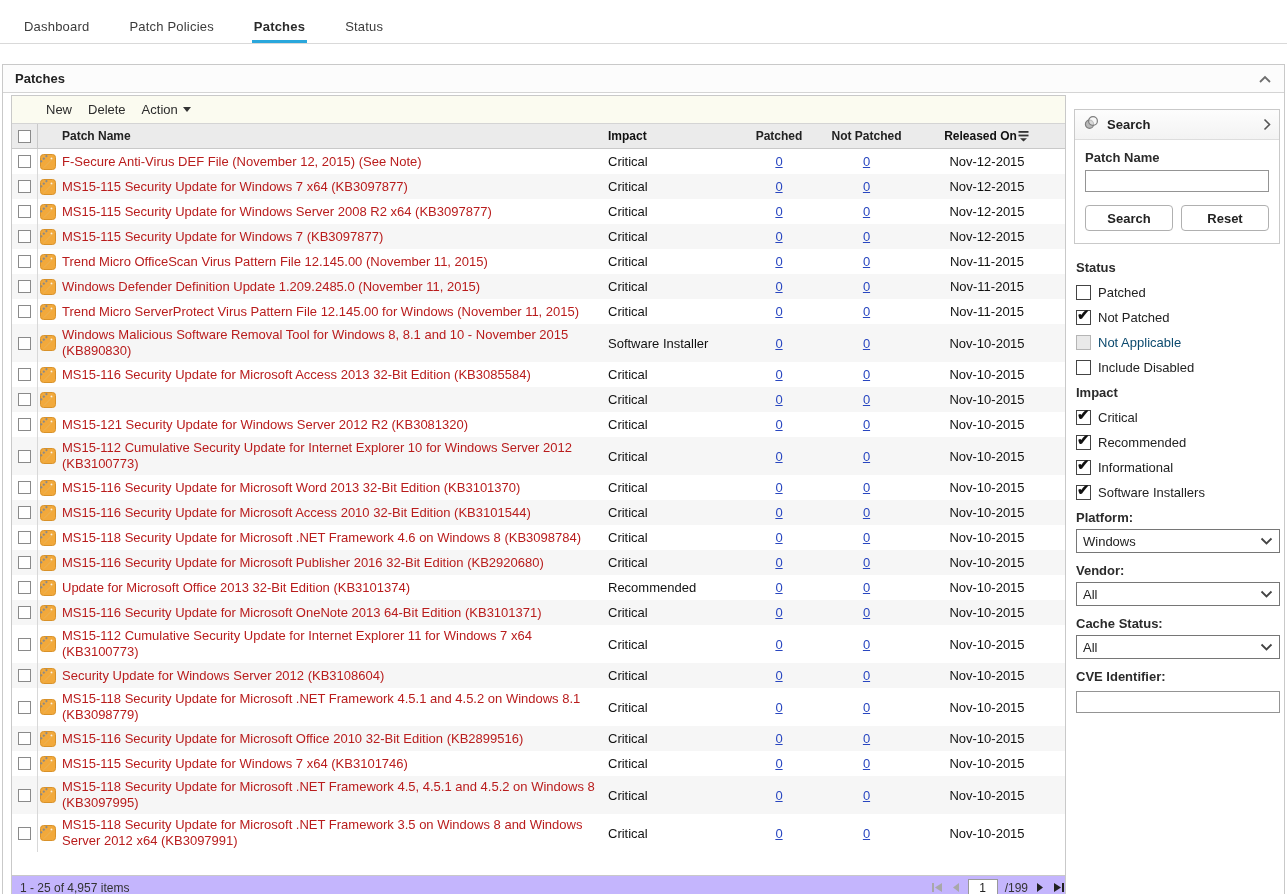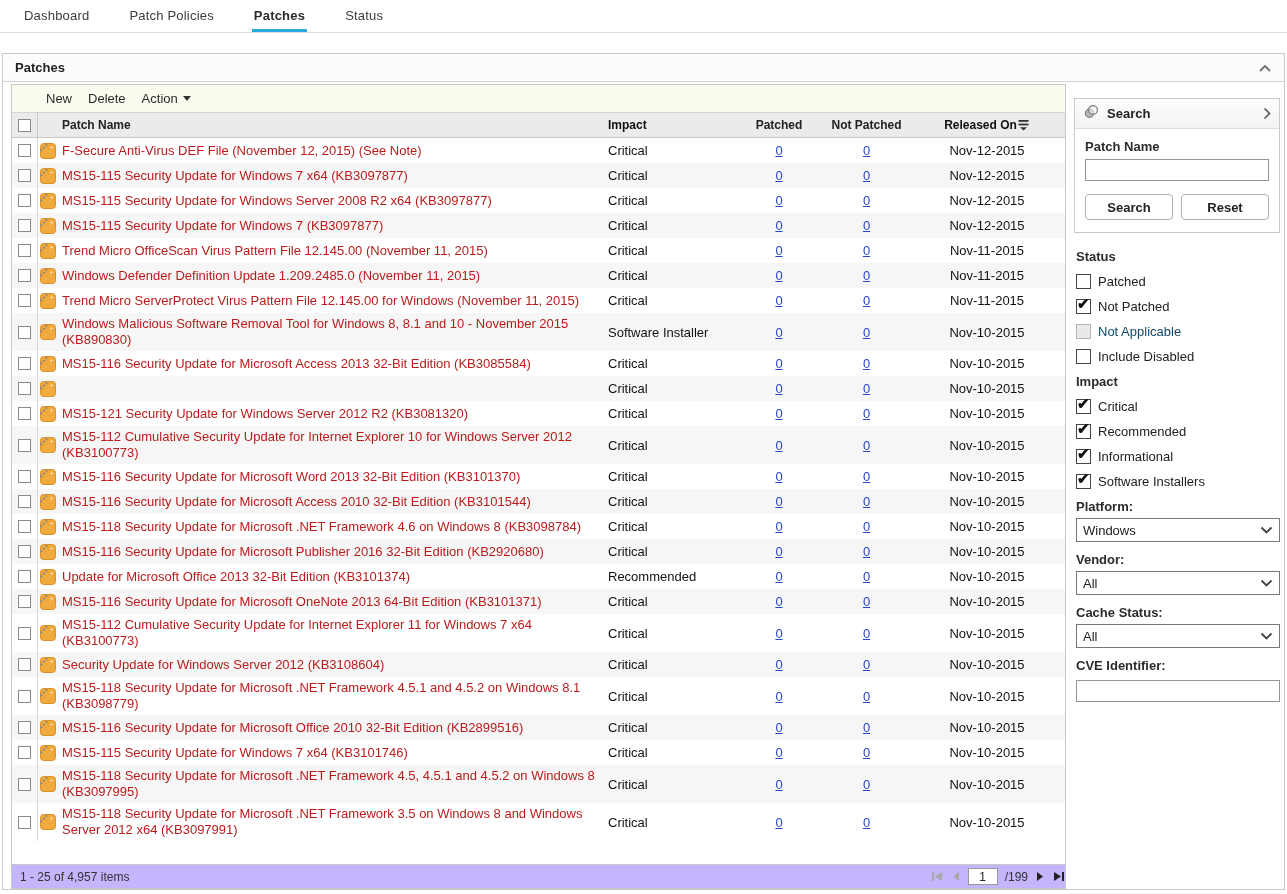--- a/index.html
+++ b/index.html
@@ -1,19 +1,19 @@
 <!DOCTYPE html>
 <html><head>
 <meta charset="utf-8">
 <style>
   * { box-sizing: border-box; margin: 0; padding: 0; }
   html,body { width:1287px; height:894px; background:#fff; font-family:"Liberation Sans", sans-serif; font-size:13px; color:#222; overflow:hidden; }
 
   
-  .tabbar { display:flex; gap:36px; padding-left:22px; border-bottom:1px solid #d9d9d9; height:33px; align-items:flex-end; background:#fff; }
+  .tabbar { display:flex; gap:36px; padding-left:22px; border-bottom:1px solid #d9d9d9; height:44px; align-items:flex-end; background:#fff; }
   .tab { padding:8px 2px 6px; border-bottom:3px solid transparent; color:#3c3c3c; cursor:pointer; letter-spacing:.2px; }
   .tab.active { font-weight:bold; border-bottom-color:#2AA7DC; color:#2b2b2b; }
 
   
   .panel { margin:20px 2px 0 2px; border:1px solid #c9c9c9; height:837px; background:#fff; }
   .panel-header { height:28px; display:flex; align-items:center; padding:0 12px; border-bottom:1px solid #d4d4d4; background:#fcfcfc; }
   .panel-title { font-weight:bold; color:#222; }
   .collapse-btn { margin-left:auto; cursor:pointer; display:flex; align-items:center; }
   .panel-body { display:flex; align-items:flex-start; }
 

